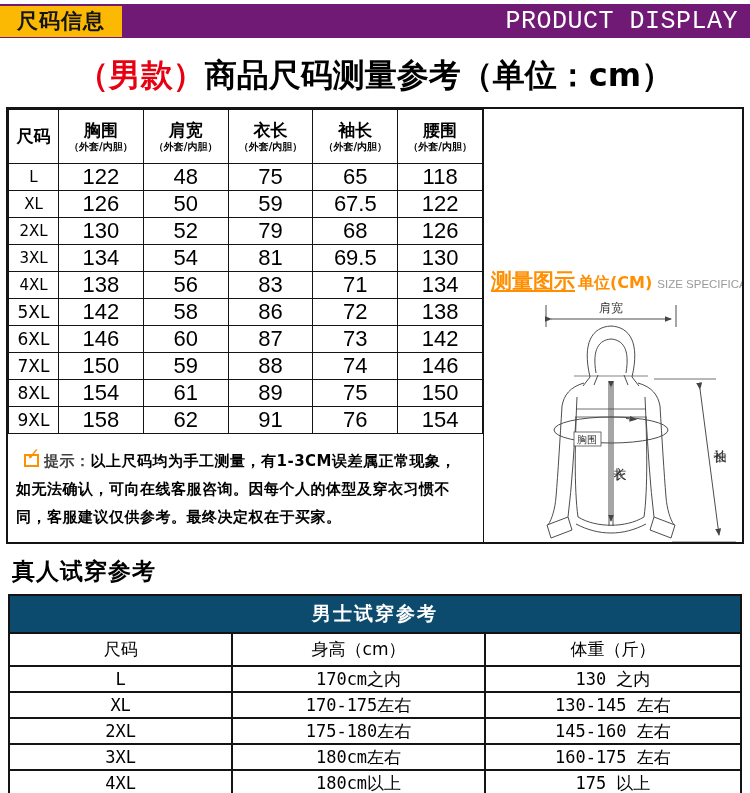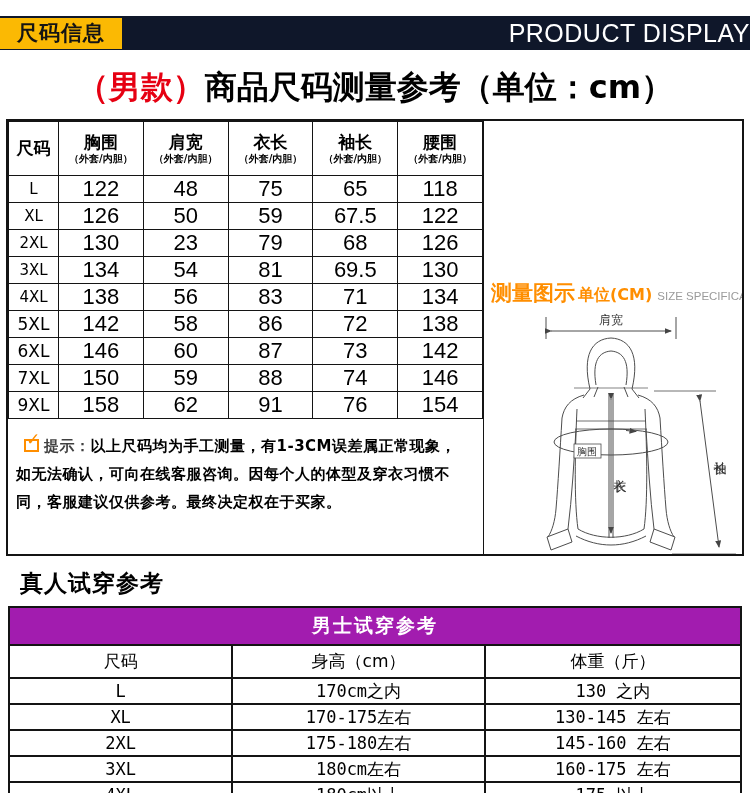--- a/index.html
+++ b/index.html
@@ -2,27 +2,27 @@
 <html><head>
 <meta charset="utf-8">
 <style>
   * { box-sizing: border-box; margin: 0; padding: 0; }
   body {
     width: 750px; height: 793px; overflow: hidden;
     background: #fff; color: #000;
     font-family: "DejaVu Sans", "Liberation Sans", sans-serif;
   }
   
-  .topbar { margin-top: 16px; height: 34px; background: #0f172a;
+  .topbar { margin-top: 4px; height: 34px; background: #701a75;
             display: flex; align-items: center; justify-content: space-between; }
   .badge { width: 122px; height: 31px; background: #fbb903; color: #141414;
            display: flex; align-items: center; justify-content: center;
            font-size: 21px; font-weight: bold; letter-spacing: 1px; }
-  .pd { color: #fff; font-size: 25px; letter-spacing: .5px;
-        font-family: Liberation Sans, sans-serif; }
+  .pd { color: #fff; font-size: 25px; padding-right: 12px; letter-spacing: .5px;
+        font-family: Liberation Mono, monospace; }
   
   .main-title { text-align: center; margin: 16px 0 9px; font-size: 32px; font-weight: bold; }
   .main-title .red { color: #e60012; }
   
   .chart-box { margin: 0 6px; border: 2px solid #141414; display: flex; height: 437px; }
   .chart-left { width: 476px; border-right: 1px solid #141414; display: flex; flex-direction: column; }
   table.size { border-collapse: collapse; width: 100%; table-layout: fixed; }
   .size th, .size td { border: 1px solid #141414; text-align: center; vertical-align: middle; padding: 0; }
   .size col.c-size { width: 50px; }
   .size thead th { height: 54px; font-size: 17px; font-weight: bold; line-height: 1.25; }
@@ -34,32 +34,32 @@
   .notice { flex: 1; padding: 14px 12px 0 8px; font-size: 15px; font-weight: bold;
             line-height: 1.85; letter-spacing: .5px; }
   .cb { position: relative; display: inline-block; width: 15px; height: 13px;
         border: 2px solid #ff8e00; margin: 0 5px 0 8px; vertical-align: -1px; }
   .cb .tick { position: absolute; left: 0px; top: -10px; color: #ff8e00;
               font-size: 17px; font-weight: bold; line-height: 1; }
   .tip-label { color: #404040; }
   
   .chart-right { flex: 1; position: relative; overflow: hidden; }
   .diag-head { position: absolute; top: 158px; left: 7px; white-space: nowrap; }
-  .diag-head .dt { color: #ff8e00; font-size: 21px; font-weight: bold; }
+  .diag-head .dt { color: #ff8e00; font-size: 21px; font-weight: bold; text-decoration: underline; }
   .diag-head .du { color: #ff8e00; font-size: 16px; font-weight: bold; margin-left: 3px; }
   .diag-head .ds { color: #9a9a9a; font-size: 11.5px; margin-left: 5px;
                    font-family: "Liberation Sans", sans-serif; }
   .jacket-svg { position: absolute; top: 190px; left: 2px; }
   .jacket-svg text { fill: #333; font-family: "DejaVu Sans", sans-serif; }
   .vtext { writing-mode: vertical-rl; }
   
-  .tryon-heading { margin: 12px 0 7px 20px; font-size: 23px; font-weight: bold; letter-spacing: 1px; }
+  .tryon-heading { margin: 12px 0 7px 12px; font-size: 23px; font-weight: bold; letter-spacing: 1px; }
   table.tryon { width: 734px; margin: 0 8px; border-collapse: collapse; table-layout: fixed; }
   .tryon th, .tryon td { border: 2px solid #141414; text-align: center; vertical-align: middle; }
-  .tryon .title-row th { background: #a21caf; color: #fff; font-size: 19px; height: 38px; letter-spacing: 2px; }
+  .tryon .title-row th { background: #0c4a6e; color: #fff; font-size: 19px; height: 38px; letter-spacing: 2px; }
   .tryon .colhead th { height: 33px; font-size: 17px; font-weight: normal; }
   .tryon td { height: 26px; font-size: 17px; font-family: "DejaVu Sans Mono", "DejaVu Sans", monospace; }
   .tryon col.t1 { width: 30.5%; } .tryon col.t2 { width: 34.5%; } .tryon col.t3 { width: 35%; }
   .bottom-line { height: 2px; background: #b9cde7; margin: 8px 27px 0; }
 </style>
 </head>
 <body>
 
 <div class="topbar">
   <div class="badge">尺码信息</div>
@@ -119,21 +119,21 @@
           <th>XL</th>
           <td>126</td>
           <td>50</td>
           <td>59</td>
           <td>67.5</td>
           <td>122</td>
         </tr>
         <tr>
           <th>2XL</th>
           <td>130</td>
-          <td>23</td>
+          <td>52</td>
           <td>79</td>
           <td>68</td>
           <td>126</td>
         </tr>
         <tr>
           <th>3XL</th>
           <td>134</td>
           <td>54</td>
           <td>81</td>
           <td>69.5</td>
@@ -163,20 +163,28 @@
           <td>73</td>
           <td>142</td>
         </tr>
         <tr class="big">
           <th>7XL</th>
           <td>150</td>
           <td>59</td>
           <td>88</td>
           <td>74</td>
           <td>146</td>
+        </tr>
+        <tr class="big">
+          <th>8XL</th>
+          <td>154</td>
+          <td>61</td>
+          <td>89</td>
+          <td>75</td>
+          <td>150</td>
         </tr>
         <tr class="big">
           <th>9XL</th>
           <td>158</td>
           <td>62</td>
           <td>91</td>
           <td>76</td>
           <td>154</td>
         </tr>
       </tbody>

